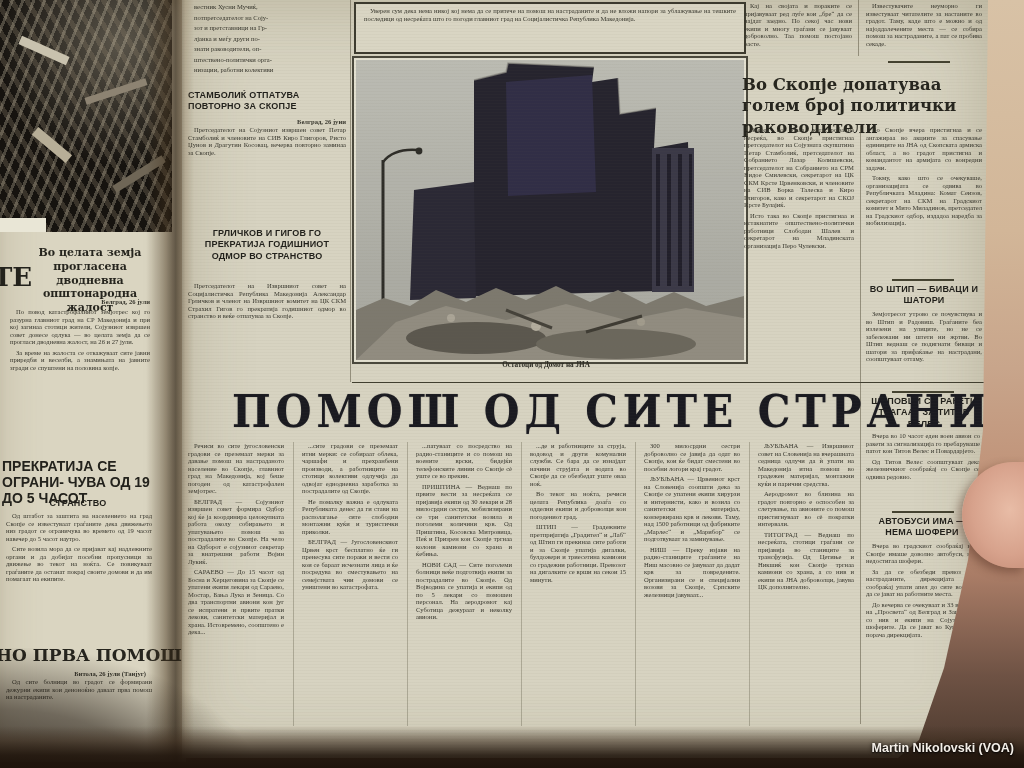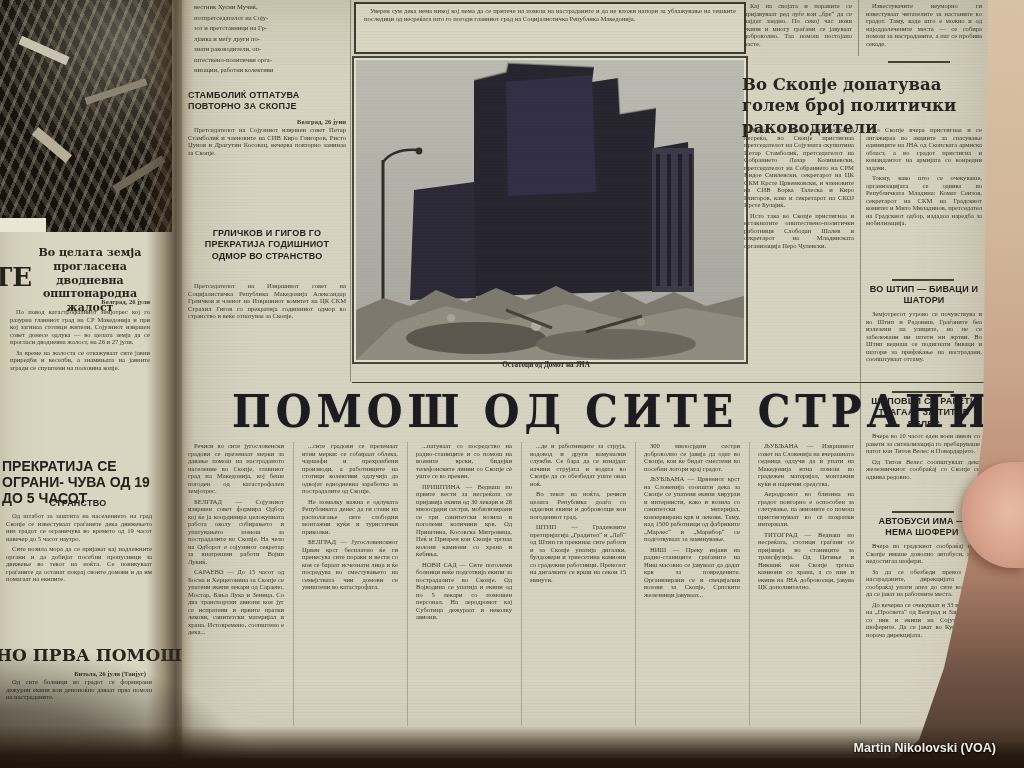--- a/index.html
+++ b/index.html
@@ -50,21 +50,21 @@
   .col{overflow:hidden;}
   .col + .col{border-left:1px solid rgba(92,88,68,.35);padding-left:8px;}
   
   .bottom-band{position:absolute;left:0;top:726px;width:1024px;height:42px;z-index:6;pointer-events:none;
     background:linear-gradient(180deg,rgba(58,42,28,0) 0%,rgba(58,42,28,.55) 35%,rgba(34,23,14,.9) 70%,#1f140c 100%);}
   .bl-shadow{position:absolute;left:-60px;top:648px;width:330px;height:190px;z-index:5;pointer-events:none;
     background:radial-gradient(ellipse at 20% 90%,rgba(25,16,9,.95) 0%,rgba(25,16,9,.55) 45%,rgba(25,16,9,0) 72%);}
   .finger{position:absolute;left:962px;top:462px;width:64px;height:106px;z-index:5;
     background:radial-gradient(ellipse at 75% 45%,#e8bca6 0%,#d7a28c 55%,#bd8570 100%);
     border-radius:58px 0 0 58px / 60px 0 0 60px;box-shadow:-4px 4px 10px rgba(80,45,30,.45);}
-  .credit{position:absolute;right:28px;top:742px;z-index:7;font:bold 12.5px/1 "Liberation Sans",sans-serif;
+  .credit{position:absolute;right:10px;top:742px;z-index:7;font:bold 12.5px/1 "Liberation Sans",sans-serif;
     color:#f4efe8;text-shadow:0 1px 2px rgba(0,0,0,.95),0 0 4px rgba(0,0,0,.7);}
 </style>
 </head>
 <body>
 
 <div class="scene">
 
   <div class="left-page">
     <div class="rubble-photo">
       <div class="tex1"></div>

